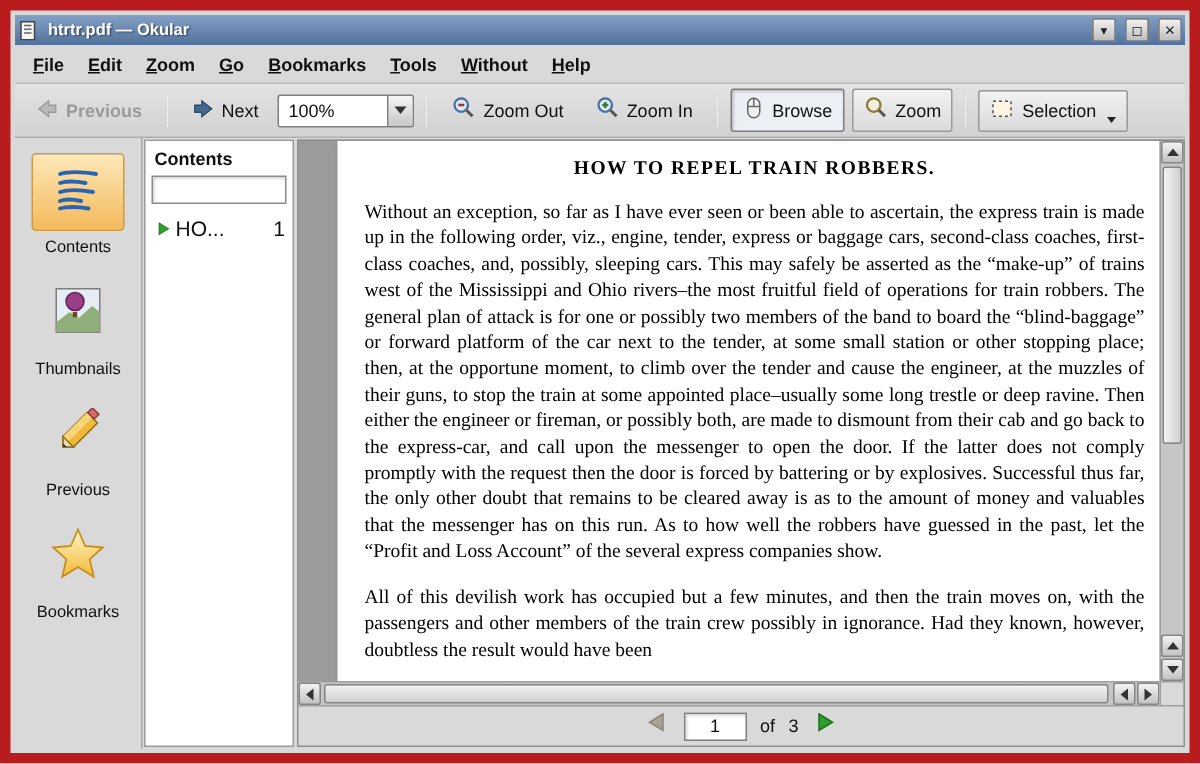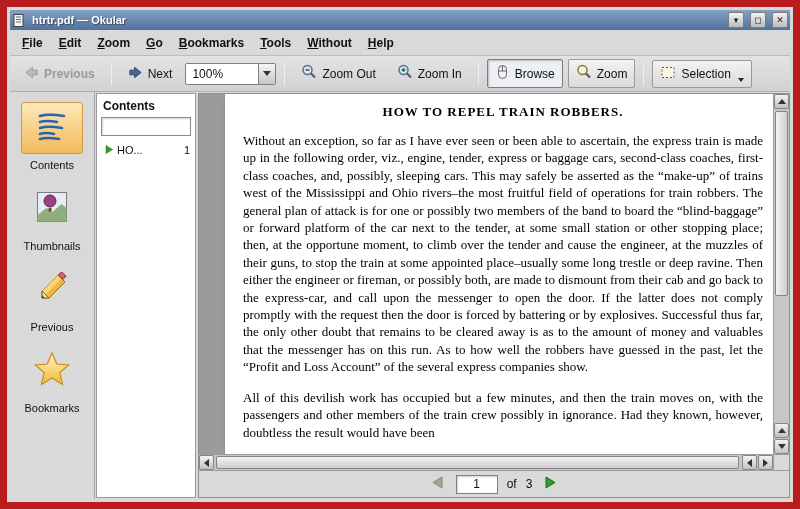--- a/index.html
+++ b/index.html
@@ -35,21 +35,21 @@
 
   .side-nav { width:85px; flex:0 0 85px; background:#d9d9d9; border-right:1px solid #a6a6a6; padding-top:6px; display:flex; flex-direction:column; align-items:center; }
   .side-item { width:78px; display:flex; flex-direction:column; align-items:center; padding:4px 0 8px; cursor:default; }
   .side-item .icon-box { width:62px; height:52px; display:flex; align-items:center; justify-content:center; border-radius:3px; border:1px solid transparent; }
   .side-item.active .icon-box { background:linear-gradient(#fde8b8,#f4ba5c); border:1px solid #cf9a43; }
   .side-item .label { font-size:11px; color:#111; margin-top:5px; }
 
   .contents-panel { width:100px; flex:0 0 100px; background:#ffffff; border:1px solid #9a9a9a; margin:1px; display:flex; flex-direction:column; }
   .cp-title { font-size:12px; font-weight:bold; color:#111; padding:5px 6px 4px; }
   .cp-search { margin:0 4px 6px; height:19px; border:1px solid #8b8b8b; box-shadow:inset 1px 1px 2px rgba(0,0,0,.18); font-size:11px; padding:0 4px; width:calc(100% - 8px); background:#fff; }
-  .tree-row { display:flex; align-items:center; gap:4px; padding:2px 5px 2px 8px; font-size:11px; color:#111; cursor:default; }
+  .tree-row { display:flex; align-items:center; gap:4px; padding:2px 5px 2px 8px; font-size:14px; color:#111; cursor:default; }
   .tree-row .tlabel { flex:1; overflow:hidden; white-space:nowrap; }
   .tree-row .tpage { color:#111; }
 
   .doc-column { flex:1; min-width:0; display:flex; flex-direction:column; border:1px solid #8f8f8f; margin:1px 0 1px 1px; background:#9b9b9b; }
   .doc-view { flex:1; position:relative; overflow:hidden; background:#9b9b9b; }
   .page { position:absolute; left:26px; top:0; width:556px; height:820px; background:#ffffff; box-shadow:2px 2px 4px rgba(0,0,0,.45); padding:8px 18px 12px; }
   .doc-title { font-family:"Liberation Serif",serif; font-size:13px; font-weight:bold; text-align:center; letter-spacing:1px; color:#000; margin:2px 0 12px; }
   .doc-para { font-family:"Liberation Serif",serif; font-size:13px; line-height:17.4px; text-align:justify; color:#000; margin-bottom:13px; }
 
   

